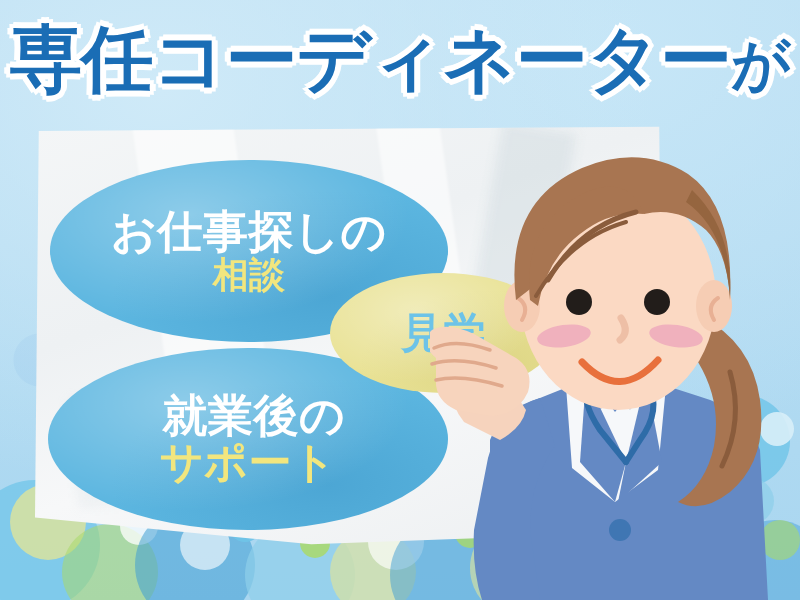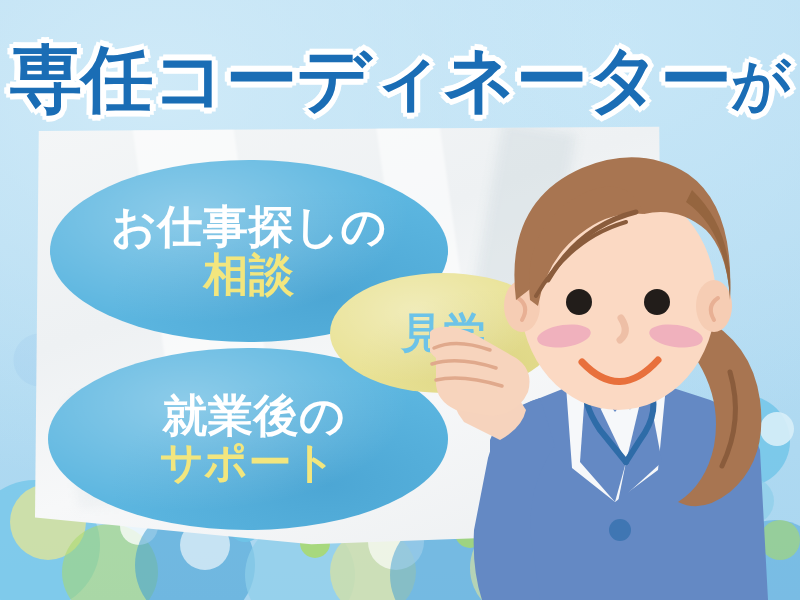--- a/index.html
+++ b/index.html
@@ -66,30 +66,30 @@
       #e9e295;
   }
   .ell .line1{font-weight:700;letter-spacing:.01em;}
   .ell .line2{font-weight:700;letter-spacing:.01em;}
   .t-white{color:#ffffff;}
   .t-yellow{color:#f2e67e;}
   .t-blue{color:#6cc3e8;}
 
   #ell-top{left:50px;top:160px;width:398px;height:182px;}
   #ell-top .line1{font-size:45px;margin-bottom:2px;}
-  #ell-top .line2{font-size:45px;}
+  #ell-top .line2{font-size:36px;}
   #ell-bottom{left:48px;top:348px;width:400px;height:182px;}
   #ell-bottom .line1{font-size:45px;margin-bottom:2px;margin-left:12px;}
   #ell-bottom .line2{font-size:43px;}
   #ell-mid{left:330px;top:273px;width:227px;height:120px;}
   #ell-mid .line1{font-size:42px;}
 
   
   .headline{
-    position:absolute;left:0;right:0;top:32px;text-align:center;
+    position:absolute;left:0;right:0;top:12px;text-align:center;
     font-size:72px;font-weight:700;color:#1a6db5;letter-spacing:-.01em;
     white-space:nowrap;
     text-shadow:
       -5px 0 0 #fff, 5px 0 0 #fff, 0 -5px 0 #fff, 0 5px 0 #fff,
       -4px -4px 0 #fff, 4px -4px 0 #fff, -4px 4px 0 #fff, 4px 4px 0 #fff,
       -6px 0 0 #fff, 6px 0 0 #fff, 0 -6px 0 #fff, 0 6px 0 #fff;
   }
   .headline .tail{font-size:58px;}
 
   

